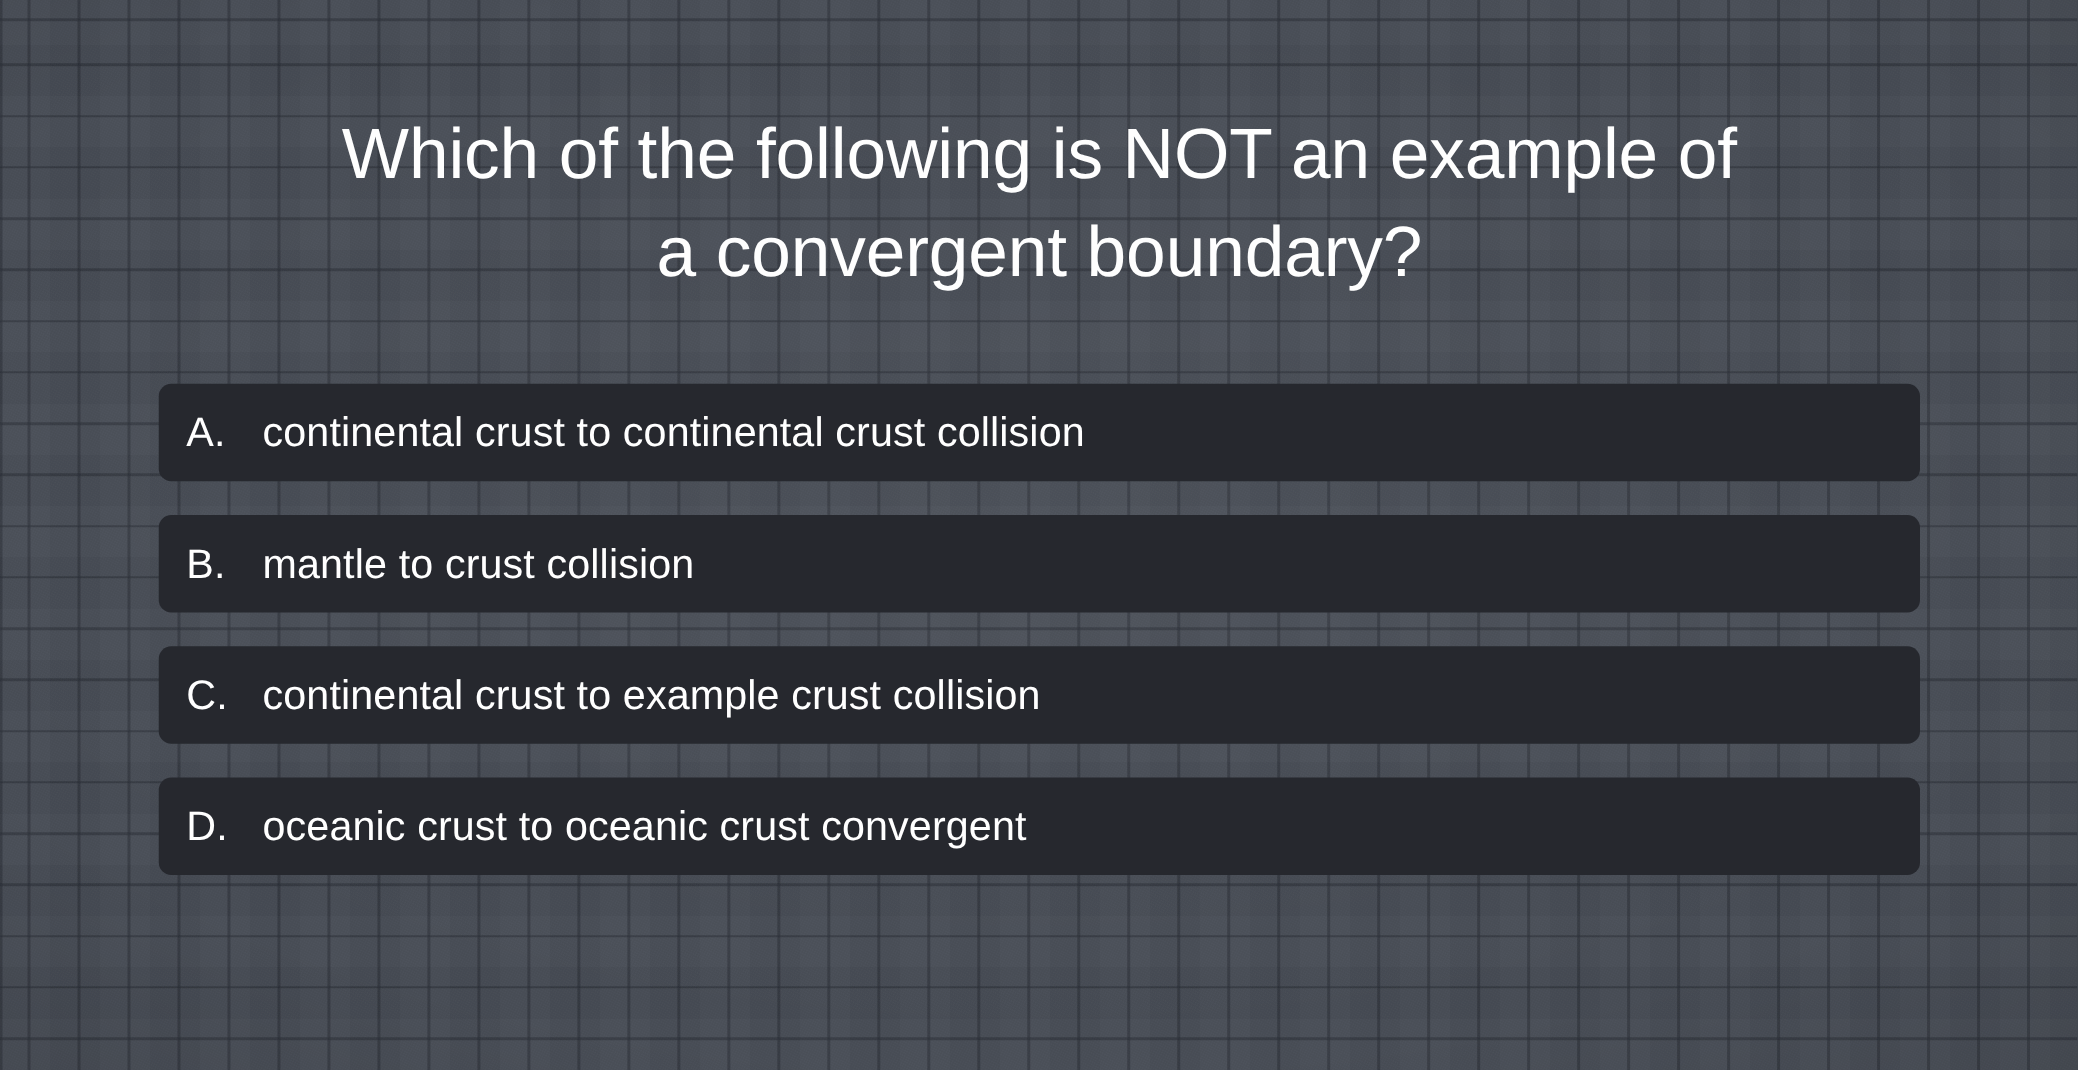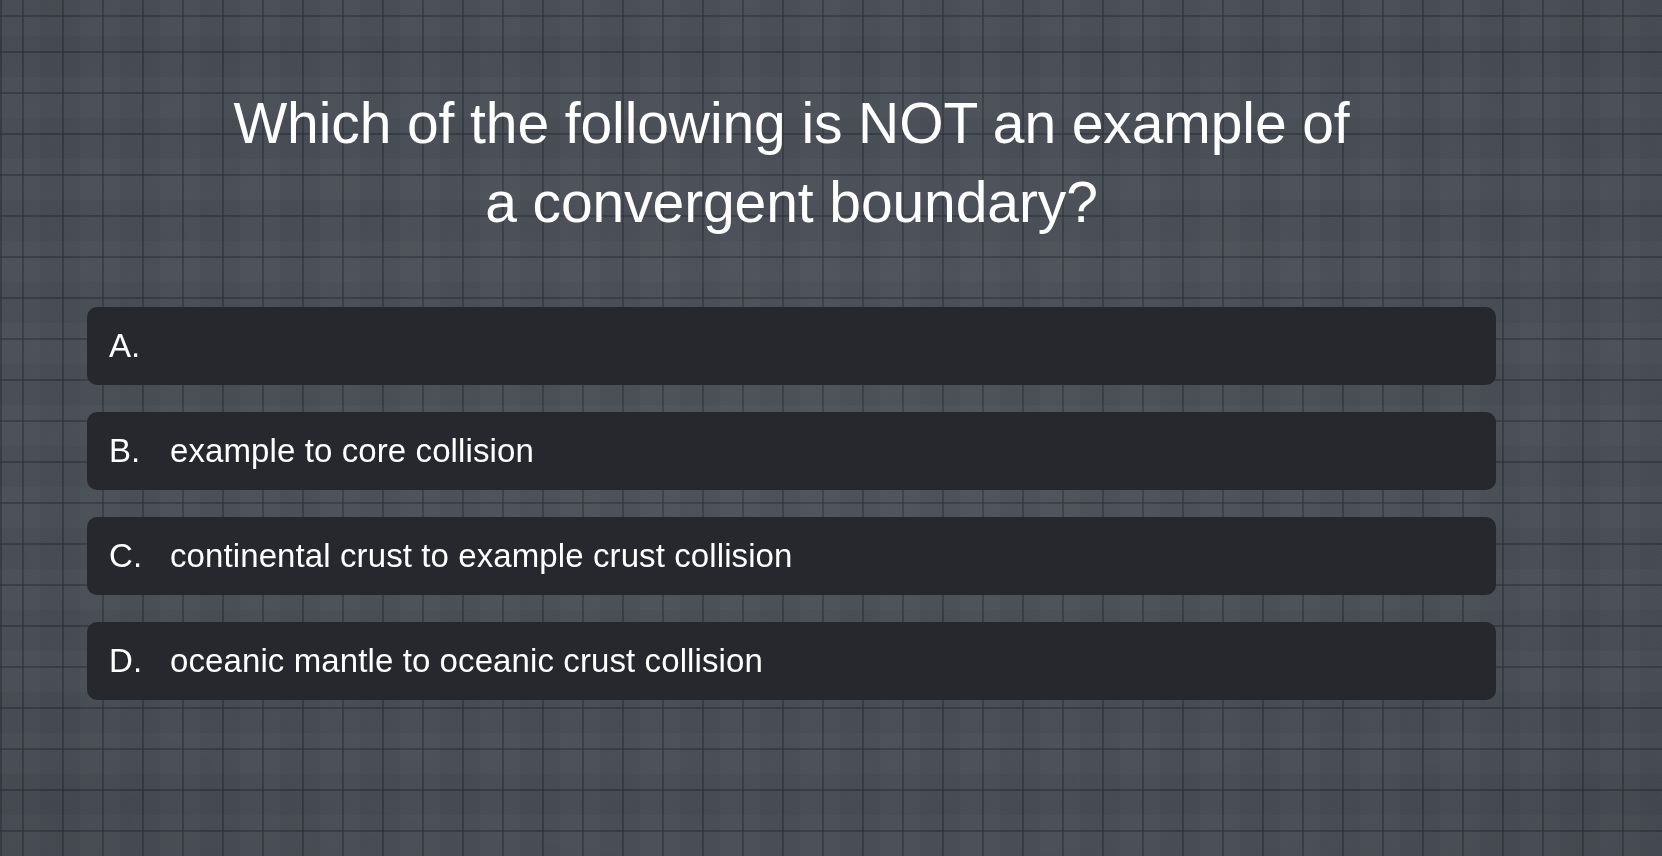--- a/index.html
+++ b/index.html
@@ -57,20 +57,21 @@
         rgba(255,255,255,0.012) 45%,
         rgba(0,0,0,0.00) 68%,
         rgba(0,0,0,0.10) 100%);
     pointer-events:none;
   }
 
   
   #slide-content {
     position:absolute;
     inset:0;
+    margin-left:40px;
   }
 
   #question-title {
     position:absolute;
     left:87px;
     top:84px;
     width:1409px;
     text-align:center;
     color:#fefefe;
     font-size:57px;
@@ -126,31 +127,32 @@
 
 <div id="slide-content">
 
   <h1 id="question-title">Which of the following is NOT an example of
 a convergent boundary?</h1>
 
   <div id="answer-list">
 
     <div class="answer-option">
       <span class="option-letter">A.</span>
+      <span class="option-text">continental crust to continental crust collision</span>
     </div>
 
     <div class="answer-option">
       <span class="option-letter">B.</span>
-      <span class="option-text">example to core collision</span>
+      <span class="option-text">mantle to crust collision</span>
     </div>
 
     <div class="answer-option">
       <span class="option-letter">C.</span>
       <span class="option-text">continental crust to example crust collision</span>
     </div>
 
     <div class="answer-option">
       <span class="option-letter">D.</span>
-      <span class="option-text">oceanic mantle to oceanic crust collision</span>
+      <span class="option-text">oceanic crust to oceanic crust convergent</span>
     </div>
 
   </div>
 </div>
 
 </body></html>

